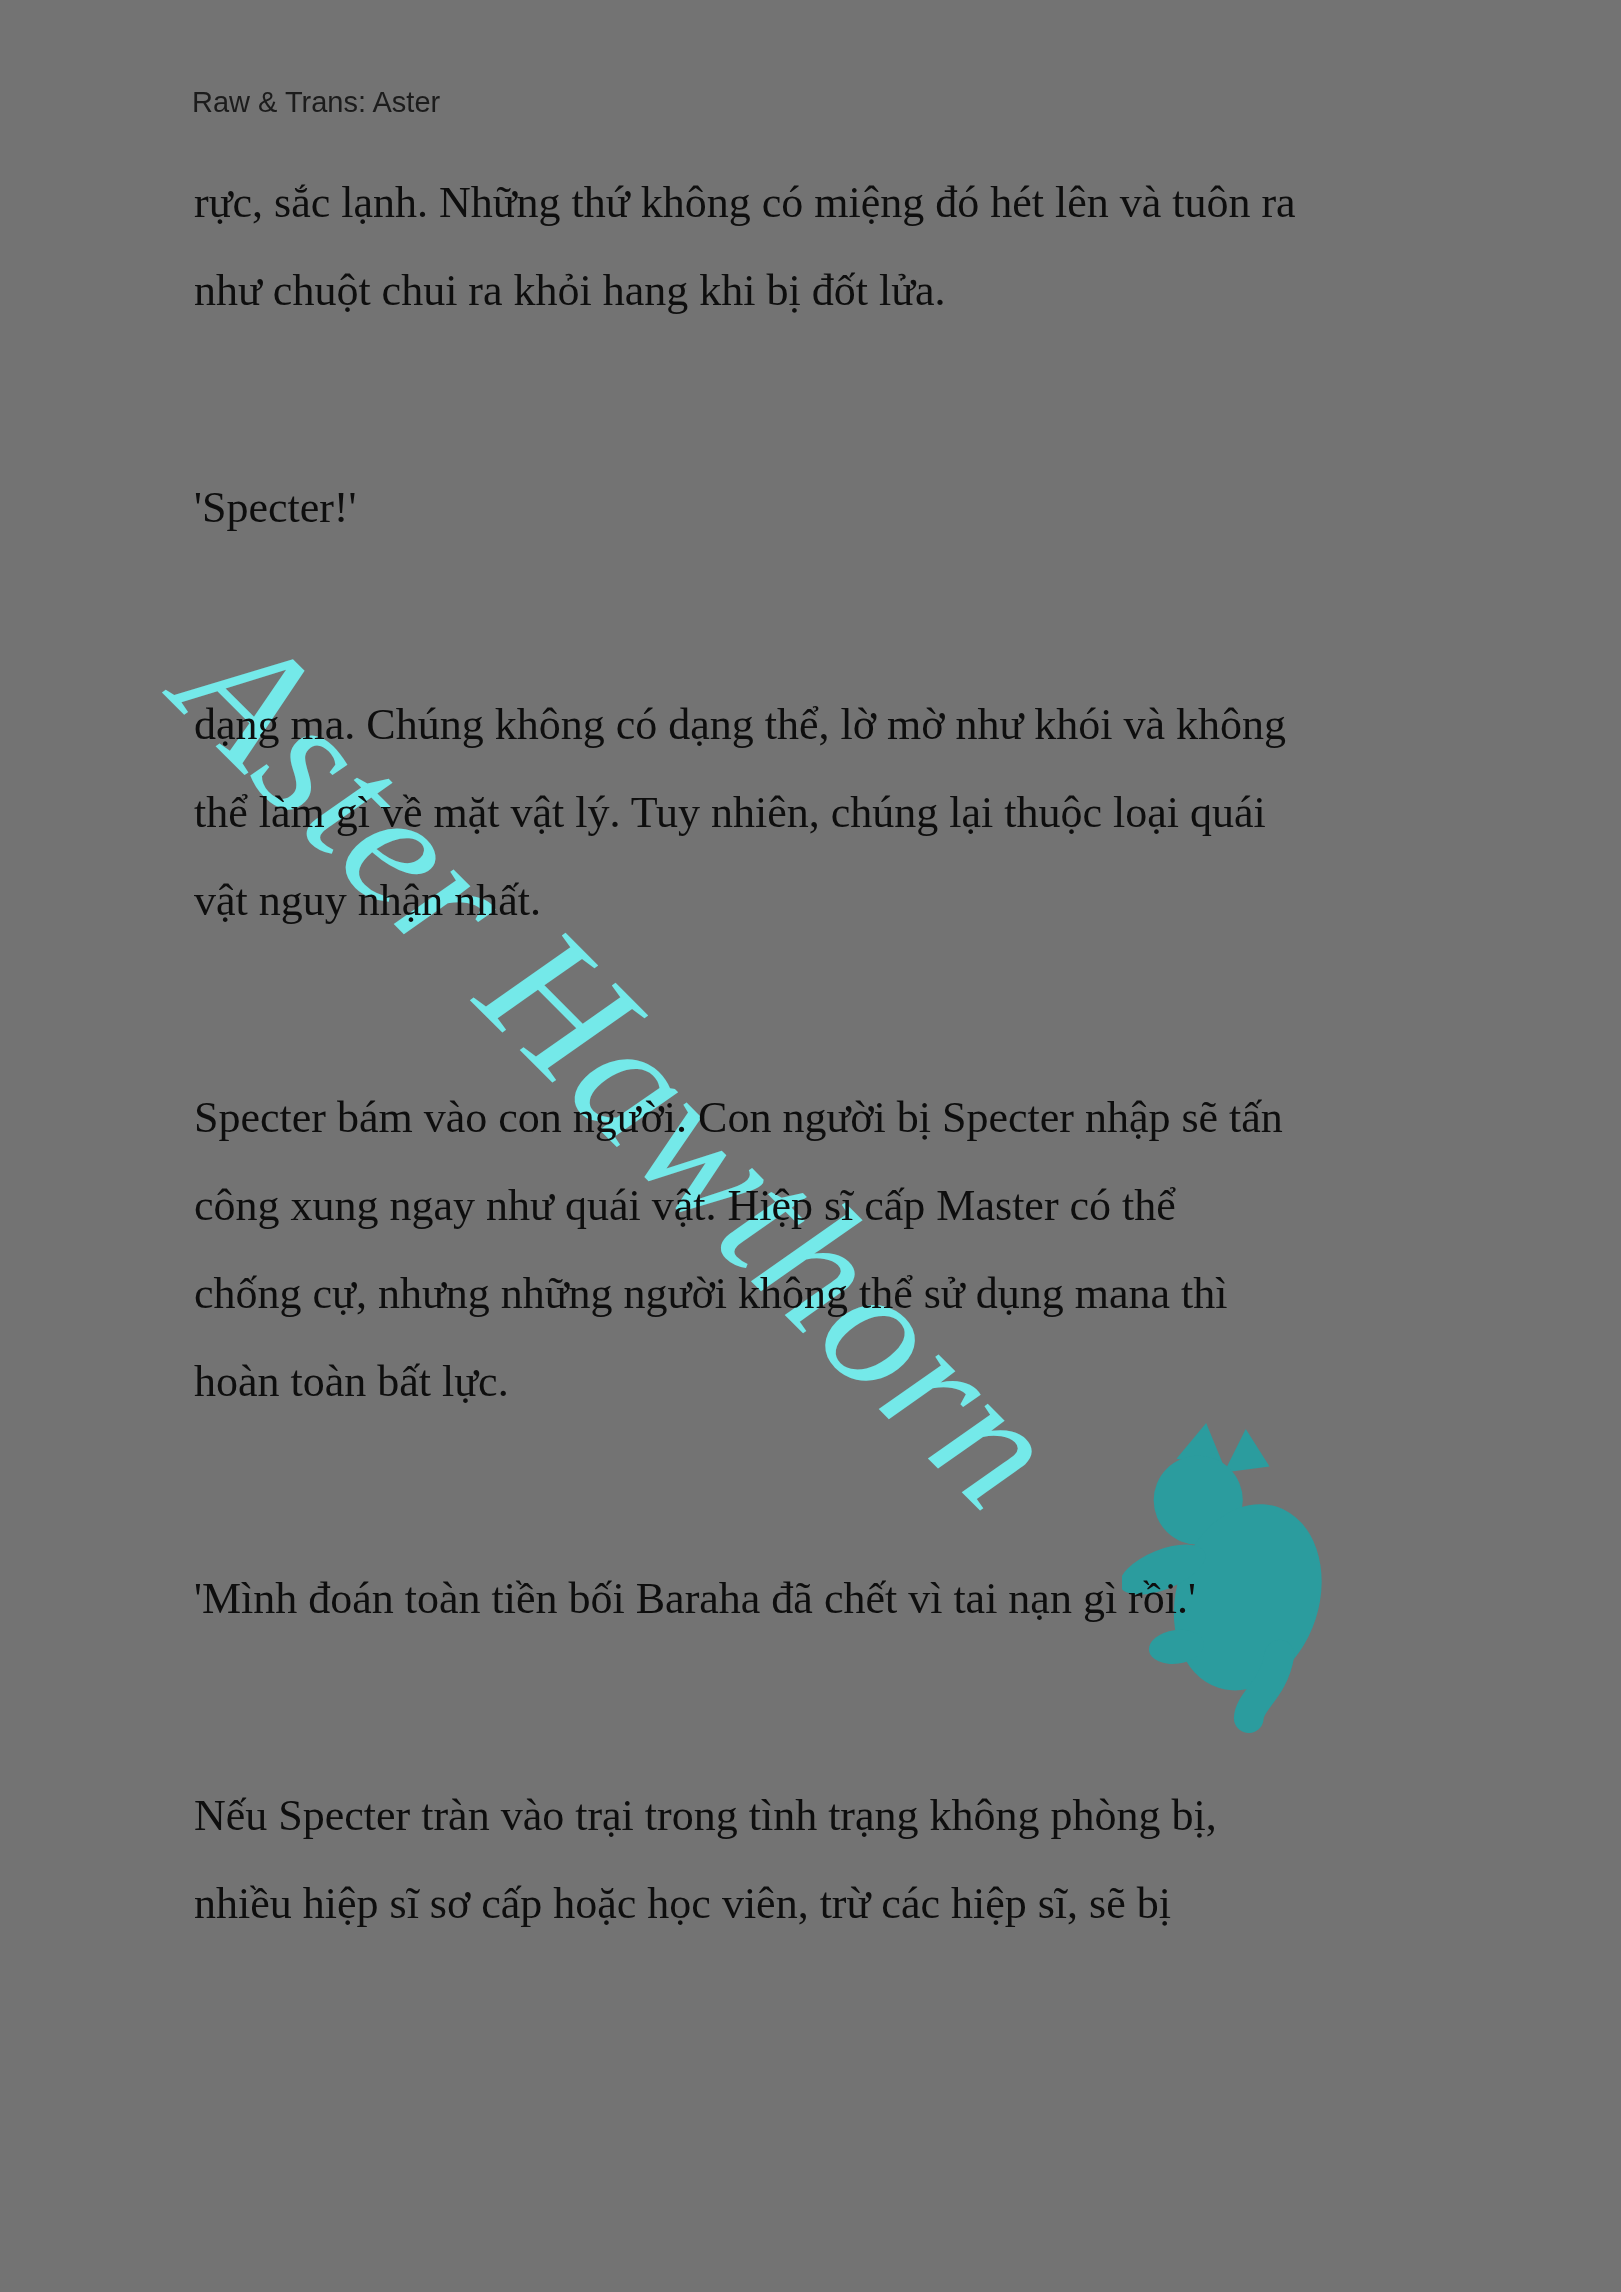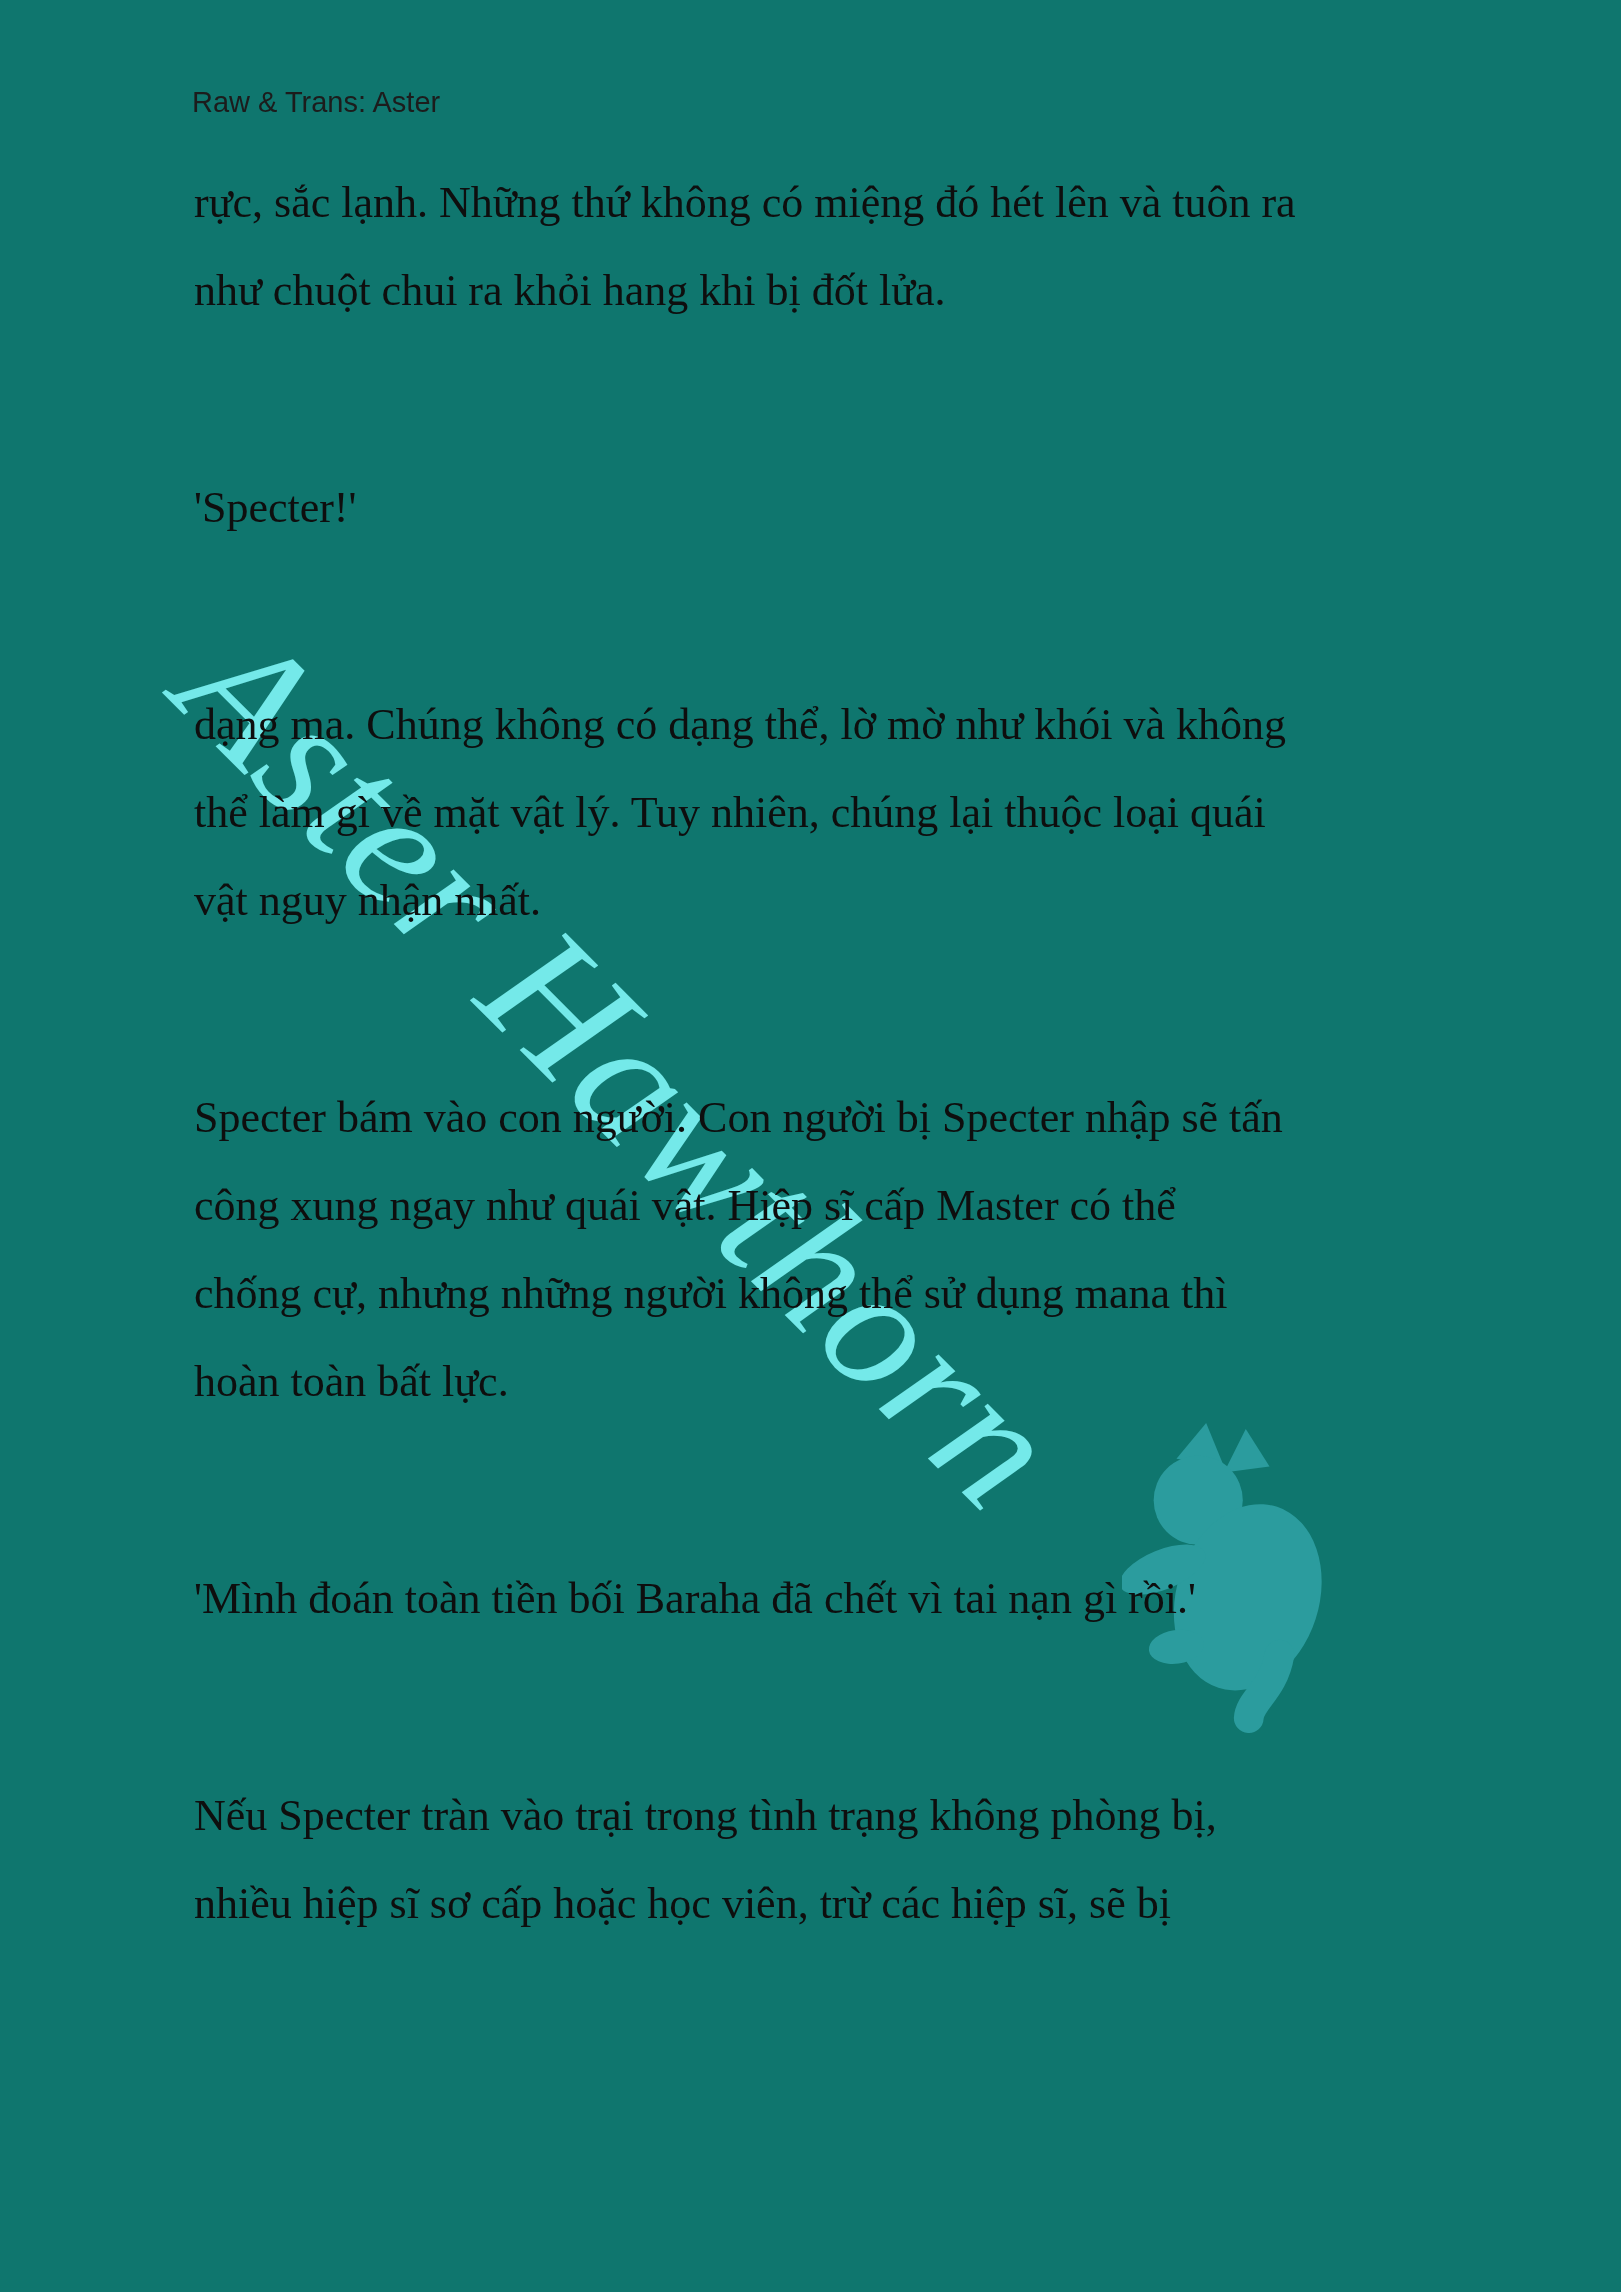--- a/index.html
+++ b/index.html
@@ -1,21 +1,21 @@
 <!DOCTYPE html>
 <html><head>
 <meta charset="utf-8">
 <style>
   * { margin: 0; padding: 0; box-sizing: border-box; }
   html, body { background: #e8e8e8; }
   .page {
     position: relative;
     width: 1621px;
     height: 2293px;
-    background: #0f766e;
+    background: #737373;
     overflow: hidden;
     font-family: "Liberation Serif", serif;
   }
   .credit {
     position: absolute;
     left: 192px;
     top: 86px;
     font-family: "Liberation Sans", sans-serif;
     font-size: 29px;
     color: #1c1c1c;

